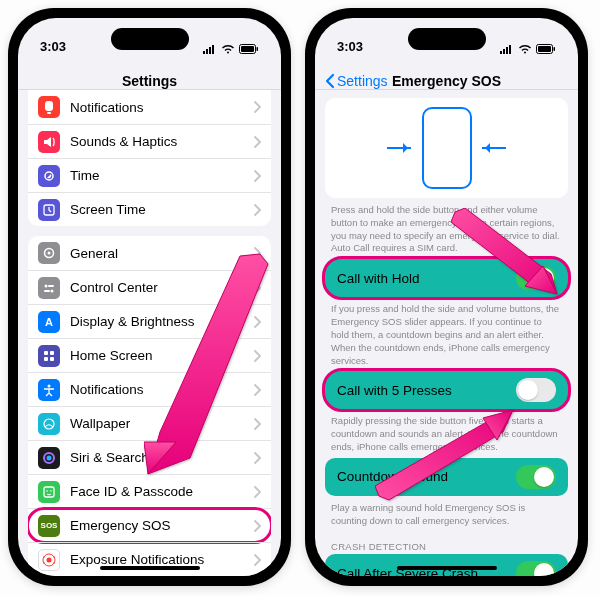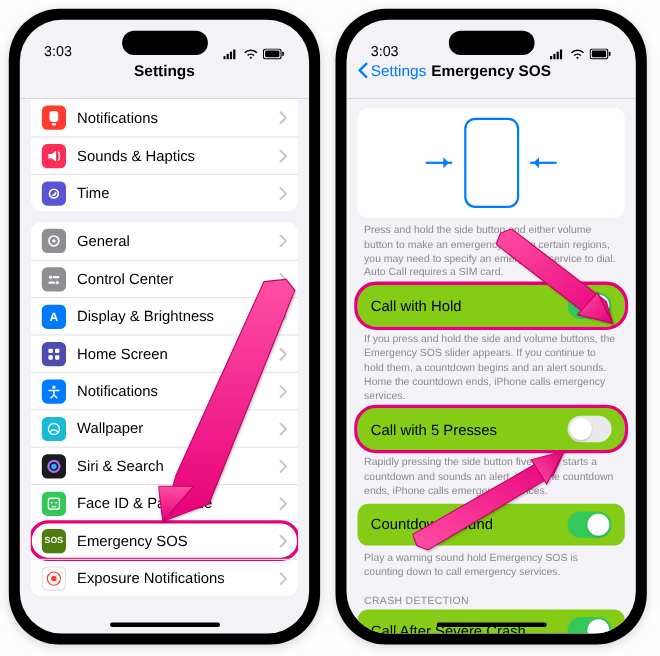--- a/index.html
+++ b/index.html
@@ -1,23 +1,23 @@
 <!DOCTYPE html>
 <html><head>
 <meta charset="utf-8">
 <style>
   * { box-sizing: border-box; margin: 0; padding: 0; font-family: -apple-system, "Helvetica Neue", Arial, sans-serif; }
   body { background:#fdfdfd; width:600px; height:596px; display:flex; gap:14px; padding:8px; }
   .phone { width:283px; height:578px; background:#000; border-radius:46px; padding:10px; position:relative; box-shadow:0 2px 10px rgba(0,0,0,.15); }
   .screen { width:100%; height:100%; background:#f2f2f7; border-radius:38px; overflow:hidden; position:relative; display:flex; flex-direction:column; }
   .dynamic-island { position:absolute; top:10px; left:50%; transform:translateX(-50%); width:78px; height:22px; background:#000; border-radius:14px; z-index:5; }
-  .status-bar { height:38px; display:flex; align-items:flex-end; justify-content:space-between; padding:0 22px 2px; font-size:13px; font-weight:400; color:#000; }
+  .status-bar { height:38px; display:flex; align-items:flex-end; justify-content:space-between; padding:0 22px 2px; font-size:13px; font-weight:700; color:#000; }
   .status-icons { display:flex; align-items:center; gap:4px; }
   .status-icons svg { display:block; }
-  .nav { height:34px; display:flex; align-items:flex-start; justify-content:center; position:relative; border-bottom:0.5px solid rgba(0,0,0,.1); }
+  .nav { height:34px; display:flex; align-items:flex-end; justify-content:center; position:relative; border-bottom:0.5px solid rgba(0,0,0,.1); }
   .nav-title { font-size:14px; font-weight:600; }
   .nav-back { position:absolute; left:10px; color:#007aff; font-size:14px; display:flex; align-items:center; cursor:pointer; }
   .nav-back svg { margin-right:2px; }
   .content { flex:1; overflow:hidden; position:relative; }
   
   .group { background:#fff; margin:10px 10px 0; border-radius:10px; overflow:hidden; }
   .group.clip-top { margin-top:0; border-top-left-radius:0; border-top-right-radius:0; }
   .row { display:flex; align-items:center; height:34px; padding:0 10px 0 10px; border-top:0.5px solid #e3e3e7; position:relative; cursor:pointer; }
   .row:first-child { border-top:none; }
   .icon-box { width:22px; height:22px; border-radius:5px; margin-right:10px; display:flex; align-items:center; justify-content:center; color:#fff; flex:0 0 auto; }
@@ -27,21 +27,21 @@
   .illus { background:#fff; margin:8px 10px 0; border-radius:10px; height:100px; display:flex; align-items:center; justify-content:center; position:relative; }
   .illus .ph { width:50px; height:82px; border:2px solid #007aff; border-radius:10px; position:relative; }
   .illus .arrow-l, .illus .arrow-r { position:absolute; top:50%; width:24px; height:2px; background:#007aff; }
   .illus .arrow-l { left:62px; transform:translateY(-50%); }
   .illus .arrow-r { right:62px; transform:translateY(-50%); }
   .illus .arrow-l::after, .illus .arrow-r::after { content:""; position:absolute; width:0; height:0; border:5px solid transparent; top:-4px; }
   .illus .arrow-l::after { right:-2px; border-left-color:#007aff; }
   .illus .arrow-r::after { left:-2px; border-right-color:#007aff; }
   .caption { font-size:9.5px; color:#8a8a8e; padding:6px 16px 4px; line-height:1.35; }
   .section-head { font-size:9.5px; color:#8a8a8e; padding:10px 16px 2px; text-transform:uppercase; letter-spacing:.3px; }
-  .setting-row { background:#84cc16; margin:0 10px; border-radius:10px; height:38px; display:flex; align-items:center; padding:0 12px; position:relative; }
+  .setting-row { background:#14b8a6; margin:0 10px; border-radius:10px; height:38px; display:flex; align-items:center; padding:0 12px; position:relative; }
   .setting-row .label { flex:1; font-size:13.5px; }
   .toggle { width:40px; height:24px; border-radius:12px; position:relative; cursor:pointer; }
   .toggle.on { background:#34c759; }
   .toggle.off { background:#e9e9eb; }
   .toggle .knob { position:absolute; width:20px; height:20px; background:#fff; border-radius:50%; top:2px; box-shadow:0 1px 2px rgba(0,0,0,.2); }
   .toggle.on .knob { right:2px; }
   .toggle.off .knob { left:2px; }
   .highlight2 { position:absolute; inset:-3px; border:3px solid #e6007a; border-radius:20px; pointer-events:none; }
   .home-ind { position:absolute; bottom:6px; left:50%; transform:translateX(-50%); width:100px; height:4px; background:#000; border-radius:2px; }
   
@@ -107,20 +107,32 @@
               <svg width="18" height="18" viewBox="0 0 18 18">
                 <circle cx="9" cy="9" r="4" fill="none" stroke="#fff" stroke-width="1.5"></circle>
                 <path d="M11 7a3 3 0 01-4 4" fill="#fff"></path>
               </svg>
             </span>
             <span class="row-label">Time</span>
             <svg width="8" height="12" viewBox="0 0 8 12">
               <path d="M2 1 L7 6 L2 11" stroke="#c6c6c9" stroke-width="1.8" fill="none" stroke-linecap="round" stroke-linejoin="round"></path>
             </svg>
           </div>
+          <div class="row">
+            <span class="icon-box" style="background: rgb(88, 86, 214);">
+              <svg width="18" height="18" viewBox="0 0 18 18">
+                <rect x="4" y="4" width="10" height="10" rx="2" fill="none" stroke="#fff" stroke-width="1.3"></rect>
+                <path d="M9 6v3l2 2" stroke="#fff" stroke-width="1.3" fill="none"></path>
+              </svg>
+            </span>
+            <span class="row-label">Screen Time</span>
+            <svg width="8" height="12" viewBox="0 0 8 12">
+              <path d="M2 1 L7 6 L2 11" stroke="#c6c6c9" stroke-width="1.8" fill="none" stroke-linecap="round" stroke-linejoin="round"></path>
+            </svg>
+          </div>
         </div>
       <div class="group" id="left-group2">
           <div class="row">
             <span class="icon-box" style="background: rgb(142, 142, 147);">
               <svg width="18" height="18" viewBox="0 0 18 18">
                 <circle cx="9" cy="9" r="4.5" fill="none" stroke="#fff" stroke-width="1.5"></circle>
                 <circle cx="9" cy="9" r="1.5" fill="#fff"></circle>
               </svg>
             </span>
             <span class="row-label">General</span>
@@ -301,21 +313,21 @@
       </div>
       <div class="caption">Press and hold the side button and either volume button to make an emergency call. In certain regions, you may need to specify an emergency service to dial. Auto Call requires a SIM card.</div>
 
       <div class="setting-row">
         <span class="label">Call with Hold</span>
         <span class="toggle on">
             <span class="knob"></span>
           </span>
         <span class="highlight2"></span>
       </div>
-      <div class="caption">If you press and hold the side and volume buttons, the Emergency SOS slider appears. If you continue to hold them, a countdown begins and an alert sounds. Home the countdown ends, iPhone calls emergency services.</div>
+      <div class="caption">If you press and hold the side and volume buttons, the Emergency SOS slider appears. If you continue to hold them, a countdown begins and an alert either. When the countdown ends, iPhone calls emergency services.</div>
 
       <div class="setting-row">
         <span class="label">Call with 5 Presses</span>
         <span class="toggle off">
             <span class="knob"></span>
           </span>
         <span class="highlight2"></span>
       </div>
       <div class="caption">Rapidly pressing the side button five times starts a countdown and sounds an alert. When the countdown ends, iPhone calls emergency services.</div>
 

